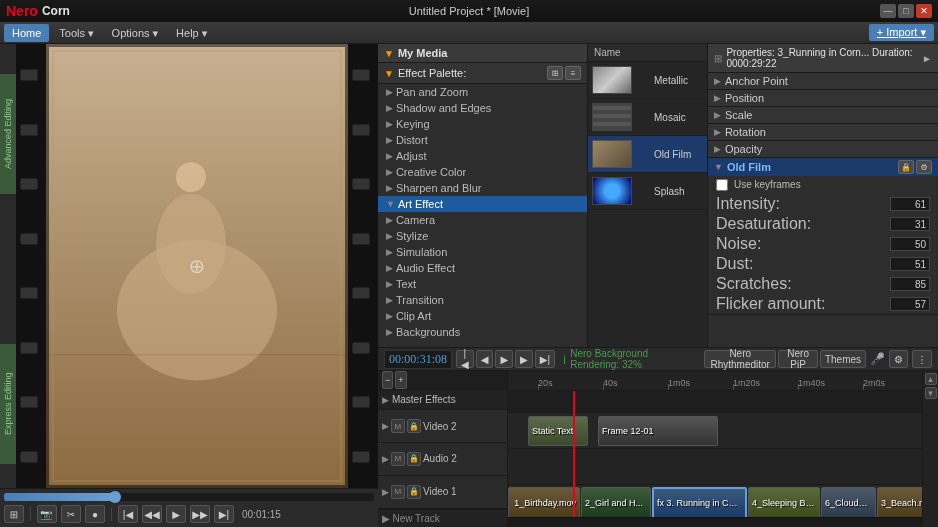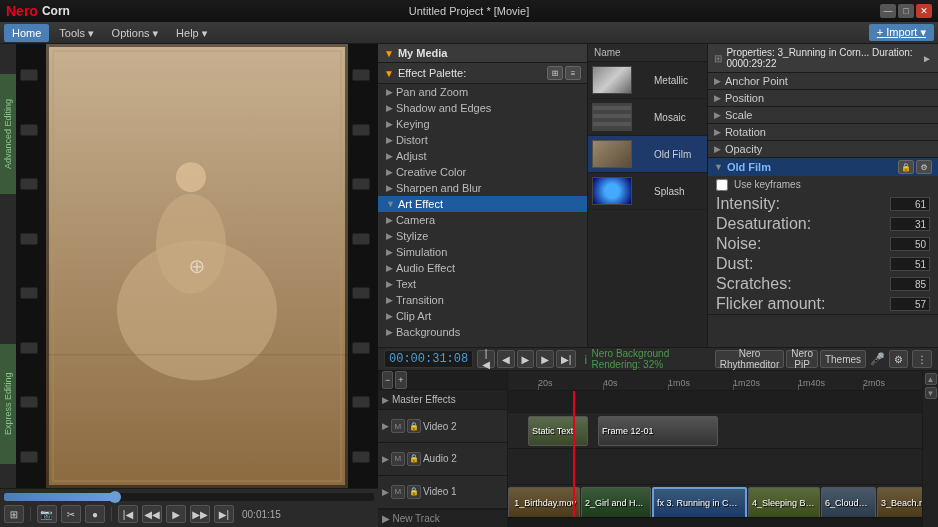--- a/index.html
+++ b/index.html
@@ -171,21 +171,21 @@
     .import-btn { background: #4a7fb5; color: #fff; padding: 2px 8px; border: none; border-radius: 2px; cursor: pointer; font-size: 11px; display: flex; align-items: center; gap: 3px; text-decoration: underline; }
 
     
     #timeline-side { width: 16px; background: #222; display: flex; flex-direction: column; align-items: center; padding: 2px 0; gap: 2px; border-left: 1px solid #1a1a1a; }
     .tl-side-btn { background: #3a3a3a; border: 1px solid #555; color: #888; width: 12px; height: 12px; border-radius: 2px; cursor: pointer; display: flex; align-items: center; justify-content: center; font-size: 8px; }
 
     #new-track-row { height: 20px; background: #222; border-top: 1px solid #1a1a1a; display: flex; align-items: center; padding: 0 4px; }
     .new-track-btn { color: #888; font-size: 10px; cursor: pointer; background: none; border: none; }
 
     
-    #timecode-display { color: #4a9fd5; font-size: 12px; font-family: Liberation Mono, monospace; background: #1a1a1a; padding: 1px 4px; border: 1px solid #333; border-radius: 2px; }
+    #timecode-display { color: #4a9fd5; font-size: 12px; font-family: Liberation Serif, serif; background: #1a1a1a; padding: 1px 4px; border: 1px solid #333; border-radius: 2px; }
 
     .track-header-full { display: flex; align-items: center; gap: 2px; width: 100%; }
     .separator { width: 1px; height: 14px; background: #444; margin: 0 2px; }
 
     #all-timeline { display: flex; flex-direction: column; height: 180px; }
 
     #mic-icon { color: #888; font-size: 12px; cursor: pointer; }
   </style>
 </head>
 <body>

